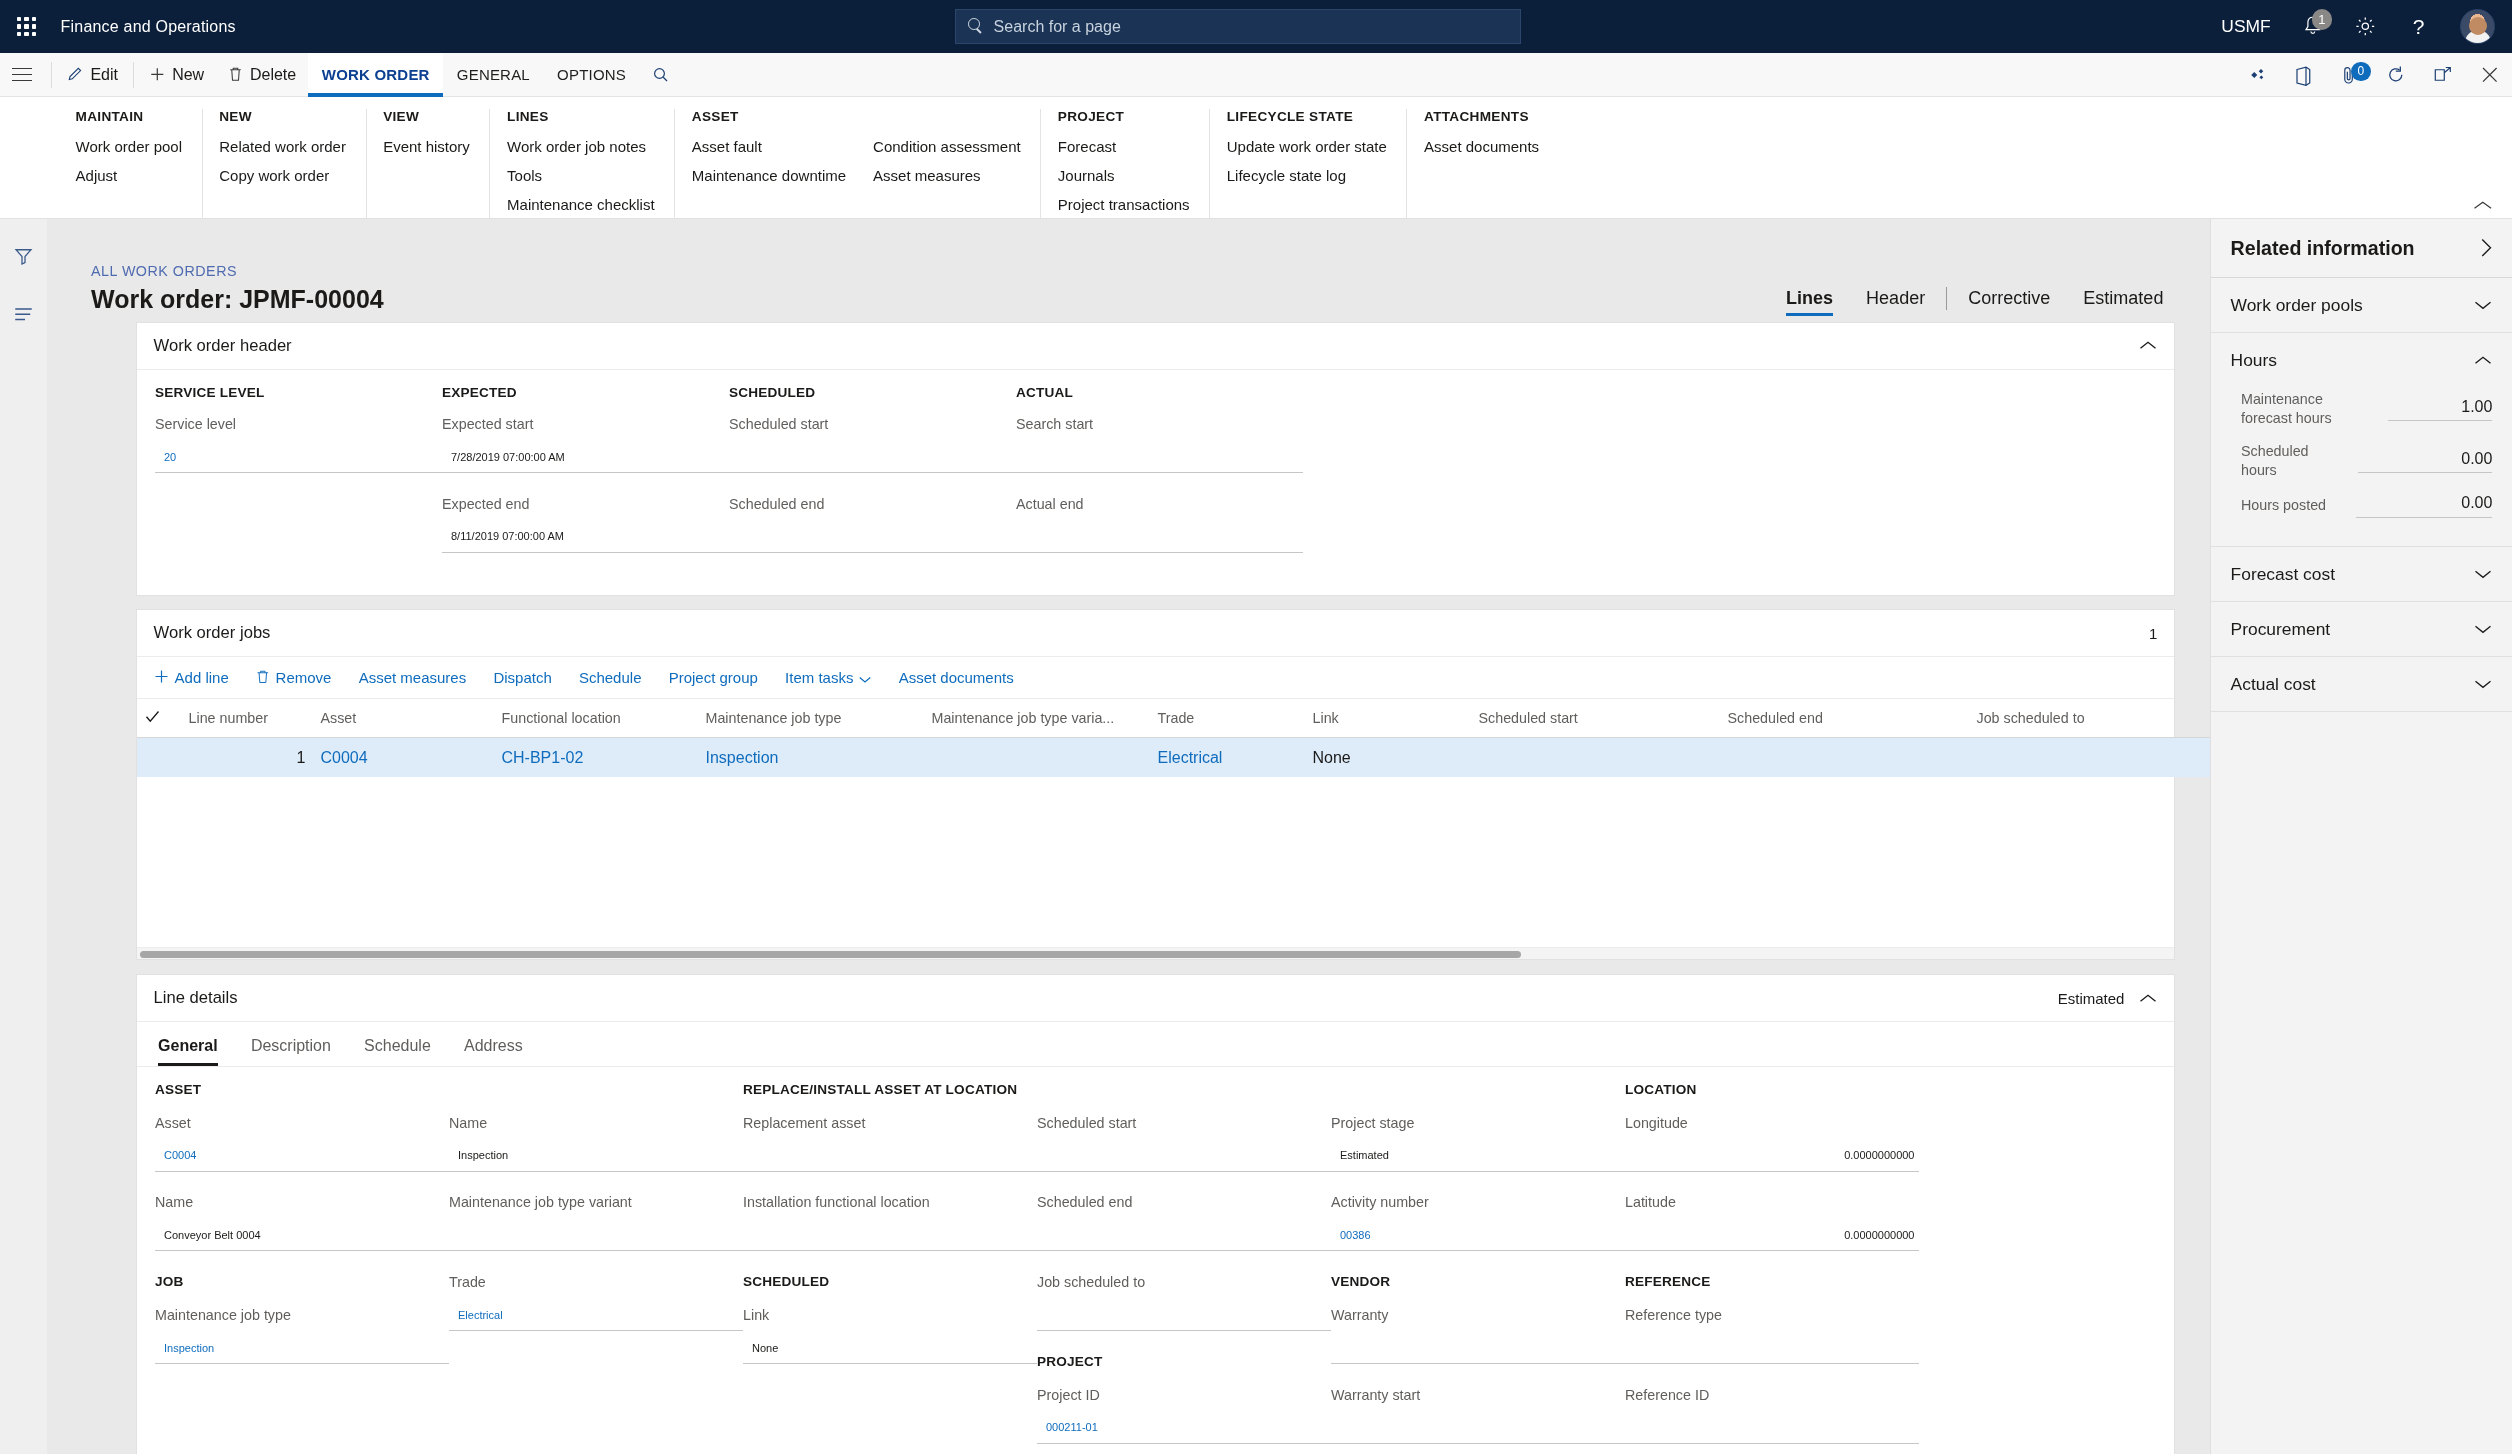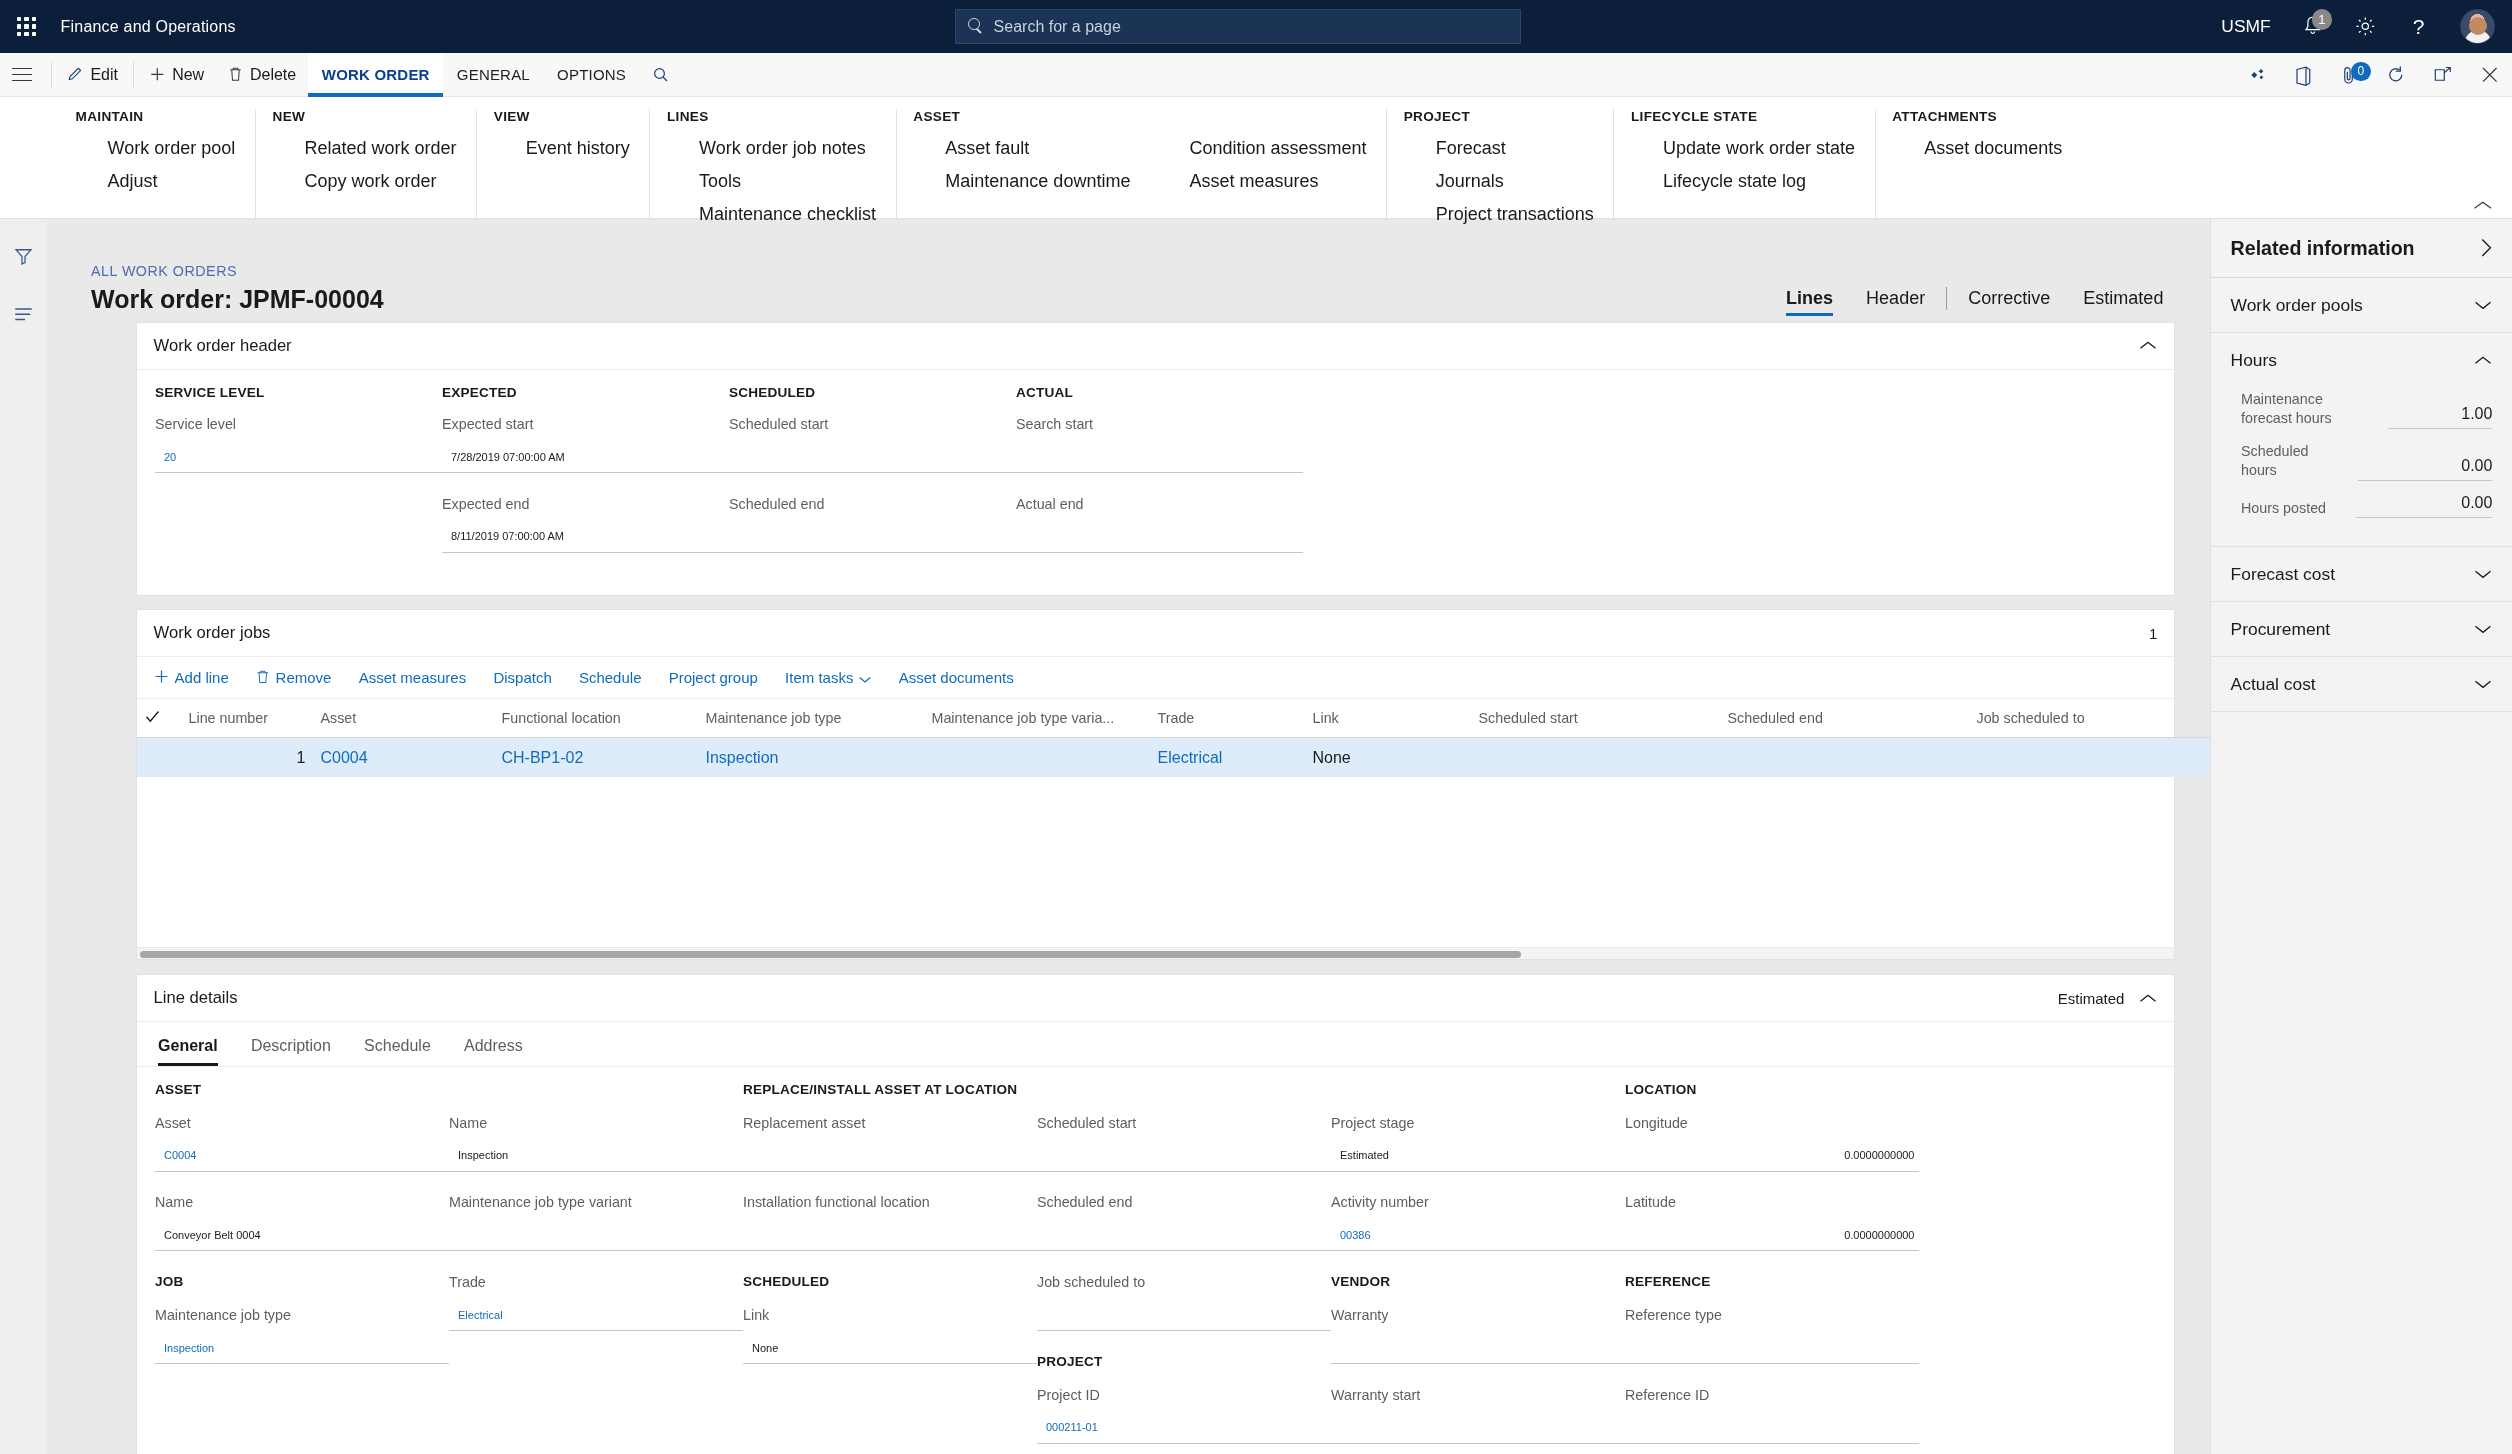--- a/index.html
+++ b/index.html
@@ -70,21 +70,21 @@
     background:#0f6cbd; color:#fff; font-size:12px; display:flex; align-items:center; justify-content:center;}
 
   
   .ribbon { background:#ffffff; height: 122px; display:flex; padding: 12px 0 0 59px; position:relative;
     border-bottom:0.8px solid #e1e1e1; }
   .rgroup { padding: 0 19.6px 0 16.6px; border-left: 0.8px solid #e3e3e3; display:flex; flex-direction:column; min-width: 0; }
   .rgroup:first-child { border-left: none; }
   .rgroup-title { font-size: 13.6px; font-weight: 700; color:#1b1a19; letter-spacing:0.3px; margin-bottom: 13.6px; white-space:nowrap;}
   .rgroup-cols { display:flex; gap: 27px; }
   .rcol { display:flex; flex-direction:column; gap: 12px; }
-  .ritem { font-size: 18px; color:#1b1a19; cursor:pointer; white-space:nowrap;margin-left:32px; }
+  .ritem { font-size: 15px; color:#1b1a19; cursor:pointer; white-space:nowrap; }
   .ribbon-collapse { position:absolute; right: 19.6px; bottom: 4.5px; cursor:pointer; }
 
   
   .workspace { display:flex; height: calc(1455px - 53px - 44px - 122px); background:#e9e9e9; }
   .leftrail { width: 47px; background:#efefef; padding-top: 27px; display:flex; flex-direction:column; align-items:center; gap: 36px;}
   .rail-ic { cursor:pointer; }
   .content { flex: 1; overflow: hidden; padding: 0 0 0 0; }
   .rightpane { width: 302px; background:#f3f3f3; border-left:0.8px solid #dfdfdf; }
 
   
@@ -147,21 +147,21 @@
   .ldtab.active::after{content:"";position:absolute;left:4.5px;right:16.6px;bottom:0;height:3px;background:#1b1a19;}
 
   
   .rp-head { height: 59px; display:flex; align-items:center; padding: 0 19.6px; font-size:19.6px; font-weight:700; color:#1b1a19;
     border-bottom:0.8px solid #d8d8d8; }
   .rp-head .chev { margin-left:auto; }
   .rp-sec { border-bottom: 0.8px solid #e0e0e0; }
   .rp-sec-head { height: 54px; display:flex; align-items:center; padding: 0 19.6px; font-size:17.4px; color:#1b1a19; cursor:pointer;}
   .rp-sec-head .chev { margin-left:auto; }
   .rp-body { padding: 3px 19.6px 15px 30px; }
-  .rp-row { display:flex; align-items:flex-end; gap: 10.6px; margin-bottom: 13.6px; }
+  .rp-row { display:flex; align-items:center; gap: 10.6px; margin-bottom: 13.6px; }
   .rp-row-label { font-size: 14.3px; color:#605e5c; flex: 1 1 auto; line-height: 1.35; }
   .rp-row-val { width: 136px; border-bottom:0.8px solid #c8c6c4; text-align:right; font-size:16px; color:#1b1a19;
     padding-bottom: 4.5px; }
 </style>
 </head>
 <body>
 
 <div class="topbar">
   <div class="waffle">
     <i></i>

